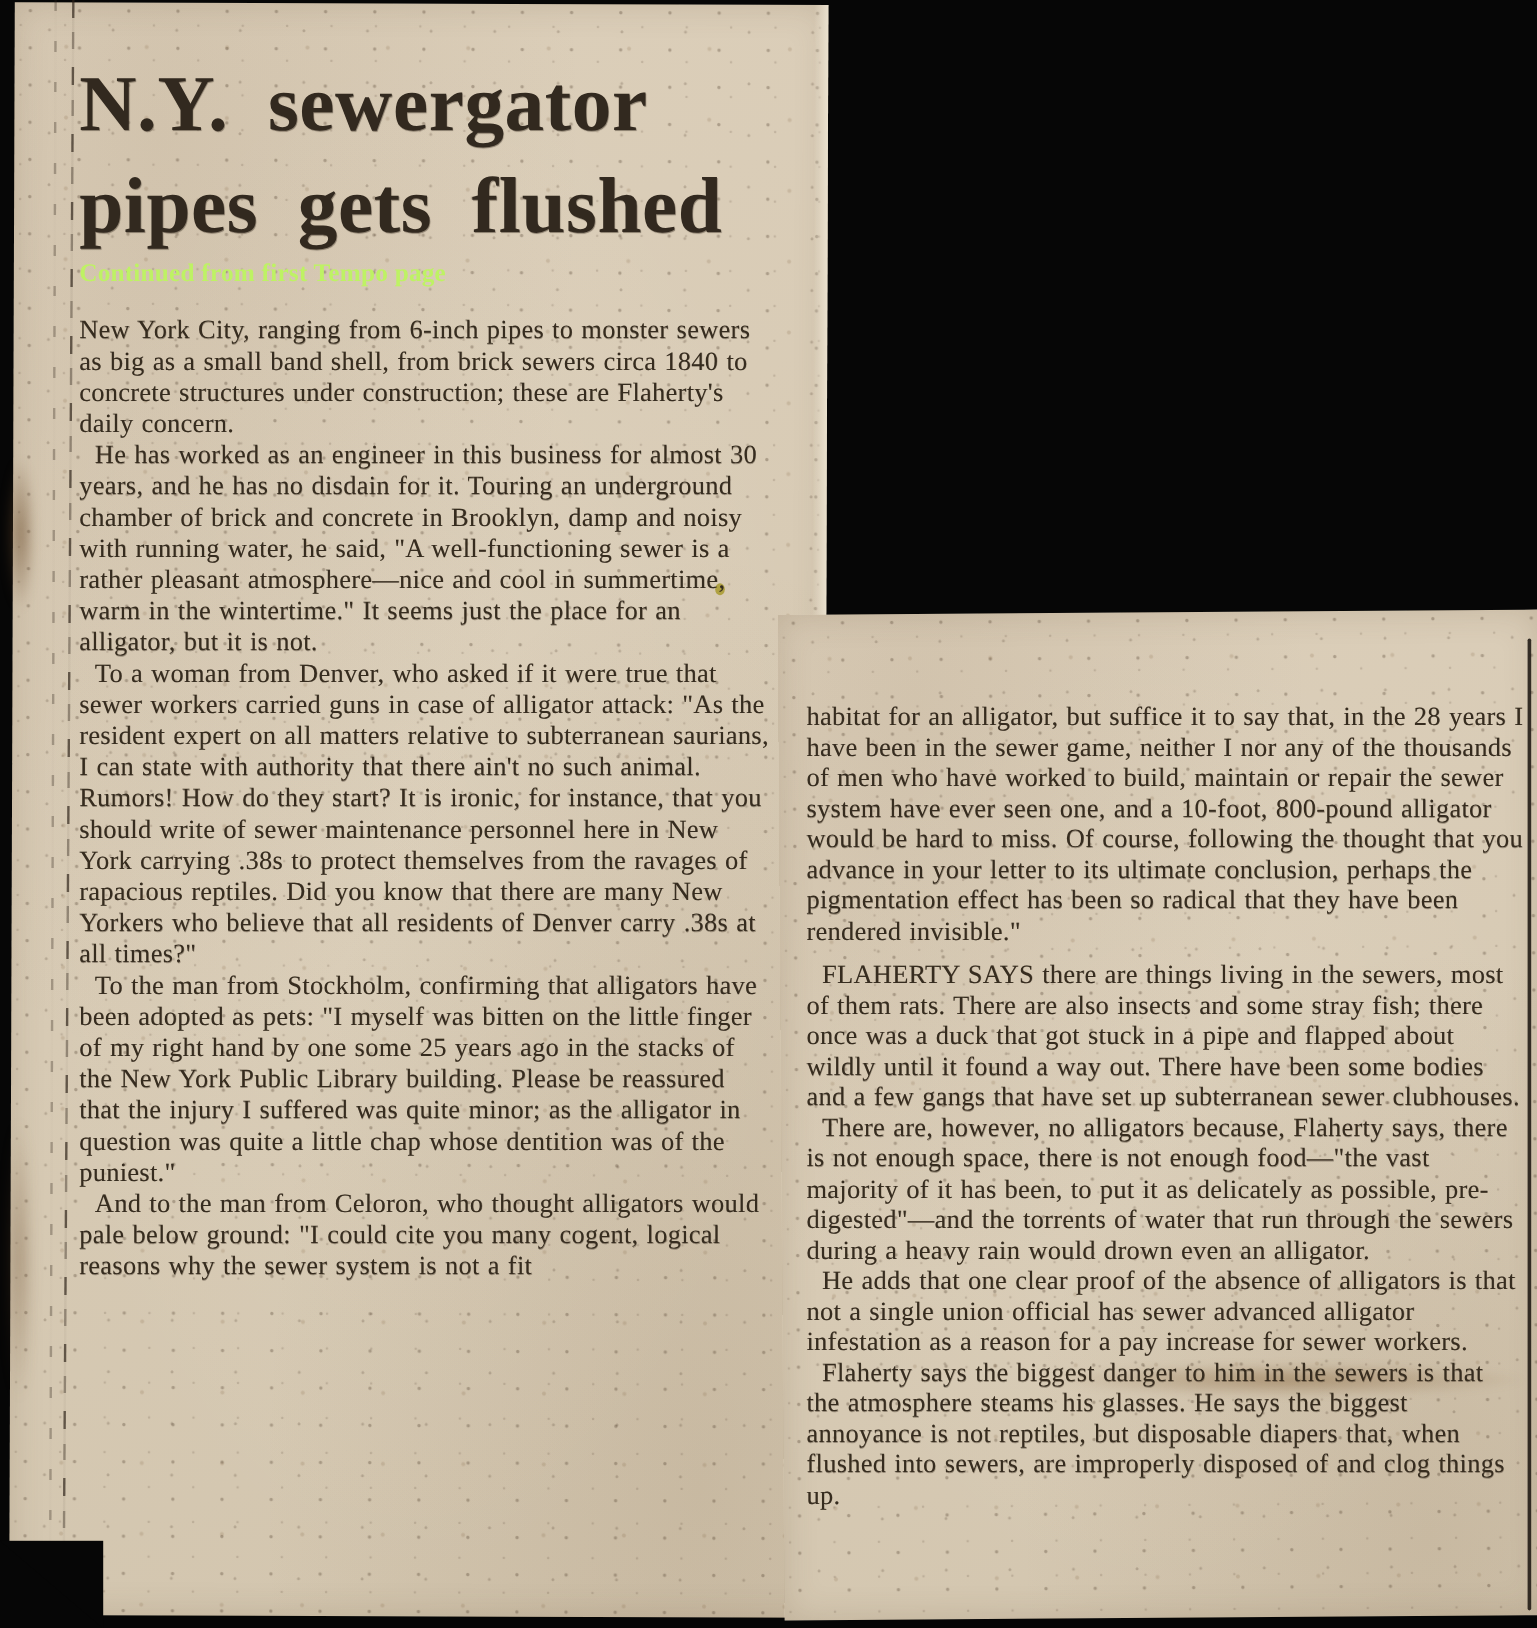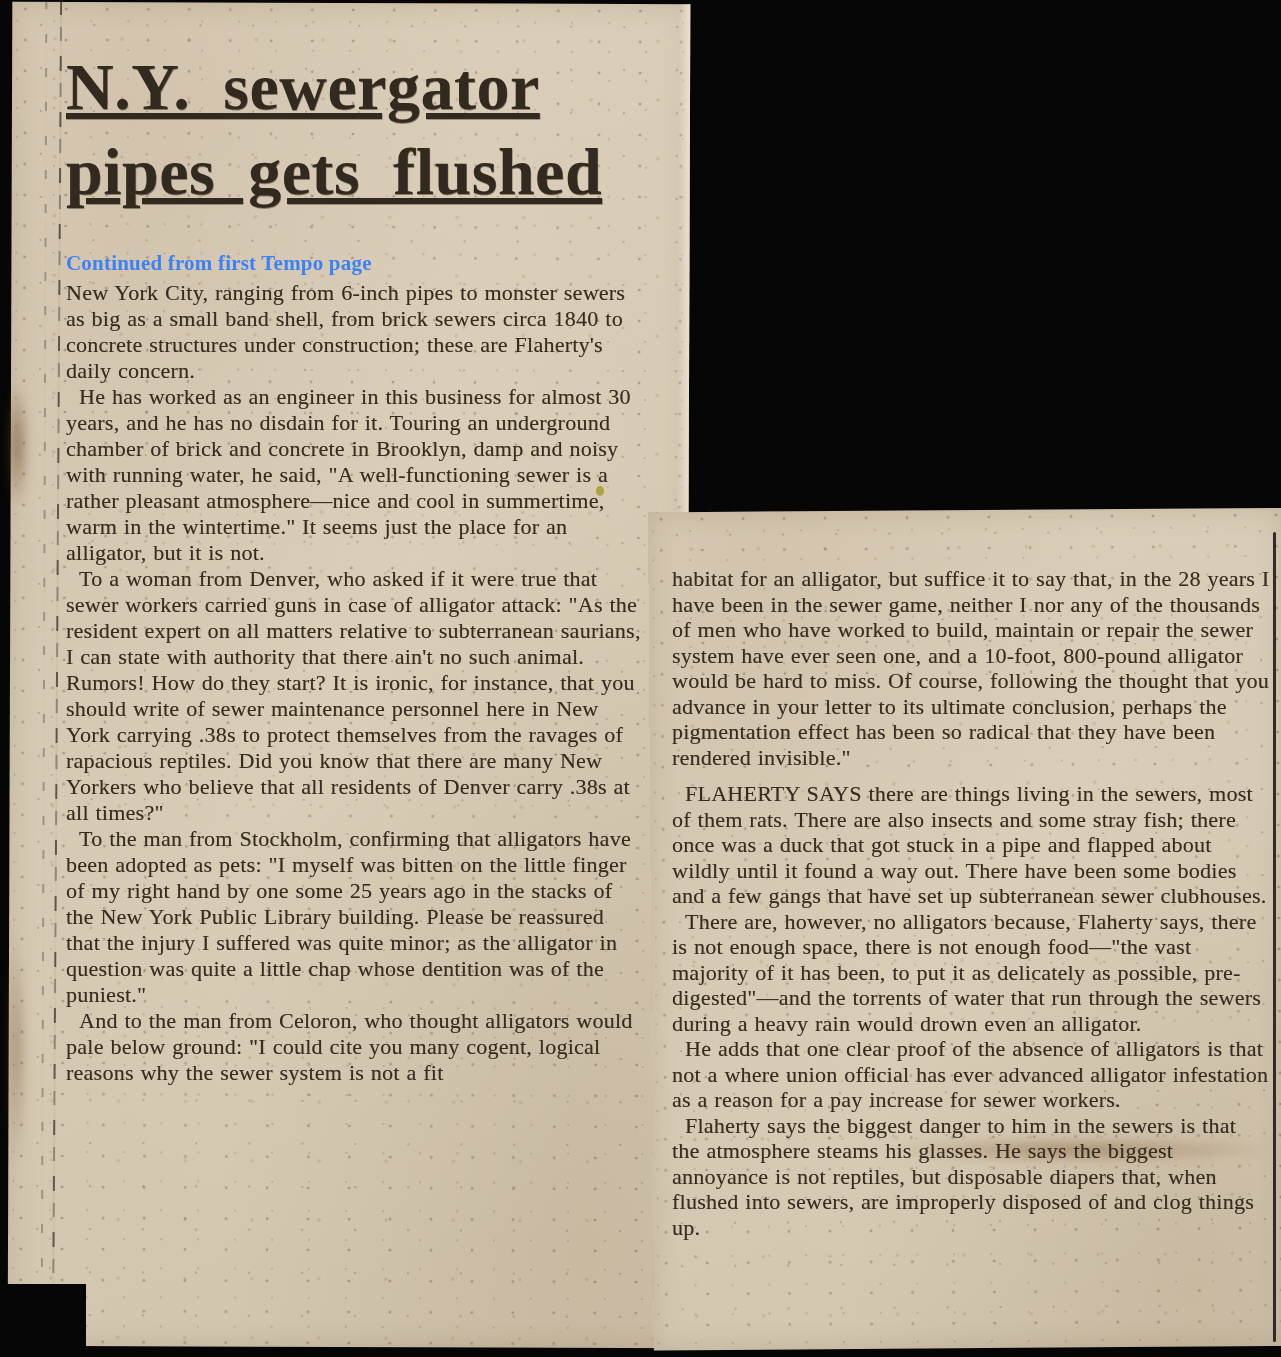--- a/index.html
+++ b/index.html
@@ -57,24 +57,24 @@
     background:#060606; }
   .corner-cut-shape { width:100%; height:100%;
     background:#060606; clip-path:polygon(0 0,100% 100%,0 100%); }
   
   .col { position:absolute; color:#33291d; }
   .col-left  { left:66px;  top:44px;  width:578px; }
   .col-right { left:672px; top:562px; width:598px; }
   .headline { margin:0; font-size:66px; line-height:85px; font-weight:bold;
     color:#32291f; letter-spacing:0.5px; word-spacing:16px;
     text-shadow:0.6px 0.8px 0.6px rgba(46,35,24,0.45); }
-  .hl-line { display:block;text-decoration:underline; }
-  .continued { margin-top:36px; font-size:21px; font-weight:bold; line-height:26px;
-    letter-spacing:0.2px; color:#3b82f6; }
-  .paragraphs { margin-top:4px; }
+  .hl-line { display:block; }
+  .continued { font-size:21px; font-weight:bold; line-height:26px;
+    letter-spacing:0.2px; color:#bef264; }
+  .paragraphs { margin-top:22px; }
   .para { margin:0; font-size:22px; line-height:26px; letter-spacing:0.25px;
     word-spacing:1px; color:#362c1f;
     text-shadow:0.3px 0.3px 0.4px rgba(54,42,28,0.38); }
   .para.indent { text-indent:13px; }
   .para.gap { margin-top:11px; }
   .col-right .para { line-height:25.5px; }
   .credit { margin-top:12px; font-size:17px; text-align:right; padding-right:30px;
     color:#453929; letter-spacing:0.4px; }
 </style>
 </head>
@@ -109,21 +109,21 @@
         <p class="para indent">And to the man from Celoron, who thought alligators would pale below ground: "I could cite you many cogent, logical reasons why the sewer system is not a fit</p>
       </div>
   </div>
 
   <div class="col col-right">
     <div class="paragraphs">
 
     <p class="para">habitat for an alligator, but suffice it to say that, in the 28 years I have been in the sewer game, neither I nor any of the thousands of men who have worked to build, maintain or repair the sewer system have ever seen one, and a 10-foot, 800-pound alligator would be hard to miss. Of course, following the thought that you advance in your letter to its ultimate conclusion, perhaps the pigmentation effect has been so radical that they have been rendered invisible."</p>
         <p class="para indent gap">FLAHERTY SAYS there are things living in the sewers, most of them rats. There are also insects and some stray fish; there once was a duck that got stuck in a pipe and flapped about wildly until it found a way out. There have been some bodies and a few gangs that have set up subterranean sewer clubhouses.</p>
         <p class="para indent">There are, however, no alligators because, Flaherty says, there is not enough space, there is not enough food—"the vast majority of it has been, to put it as delicately as possible, pre-digested"—and the torrents of water that run through the sewers during a heavy rain would drown even an alligator.</p>
-        <p class="para indent">He adds that one clear proof of the absence of alligators is that not a where union official has ever advanced alligator infestation as a reason for a pay increase for sewer workers.</p>
+        <p class="para indent">He adds that one clear proof of the absence of alligators is that not a single union official has sewer advanced alligator infestation as a reason for a pay increase for sewer workers.</p>
         <p class="para indent">Flaherty says the biggest danger to him in the sewers is that the atmosphere steams his glasses. He says the biggest annoyance is not reptiles, but disposable diapers that, when flushed into sewers, are improperly disposed of and clog things up.</p>
       </div>
   </div>
 
   <div class="corner-cut">
     <div class="corner-cut-shape"></div>
   </div>
 
 </div>
 

